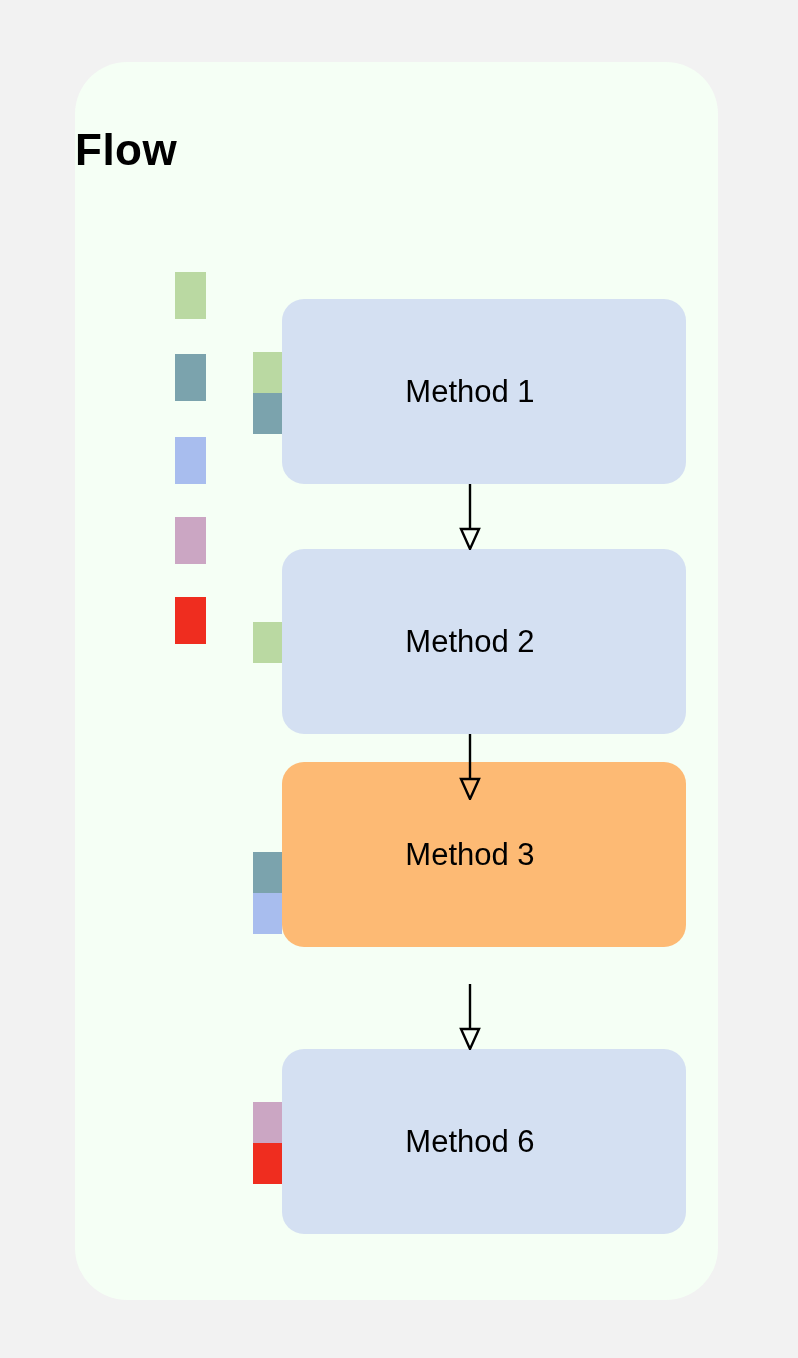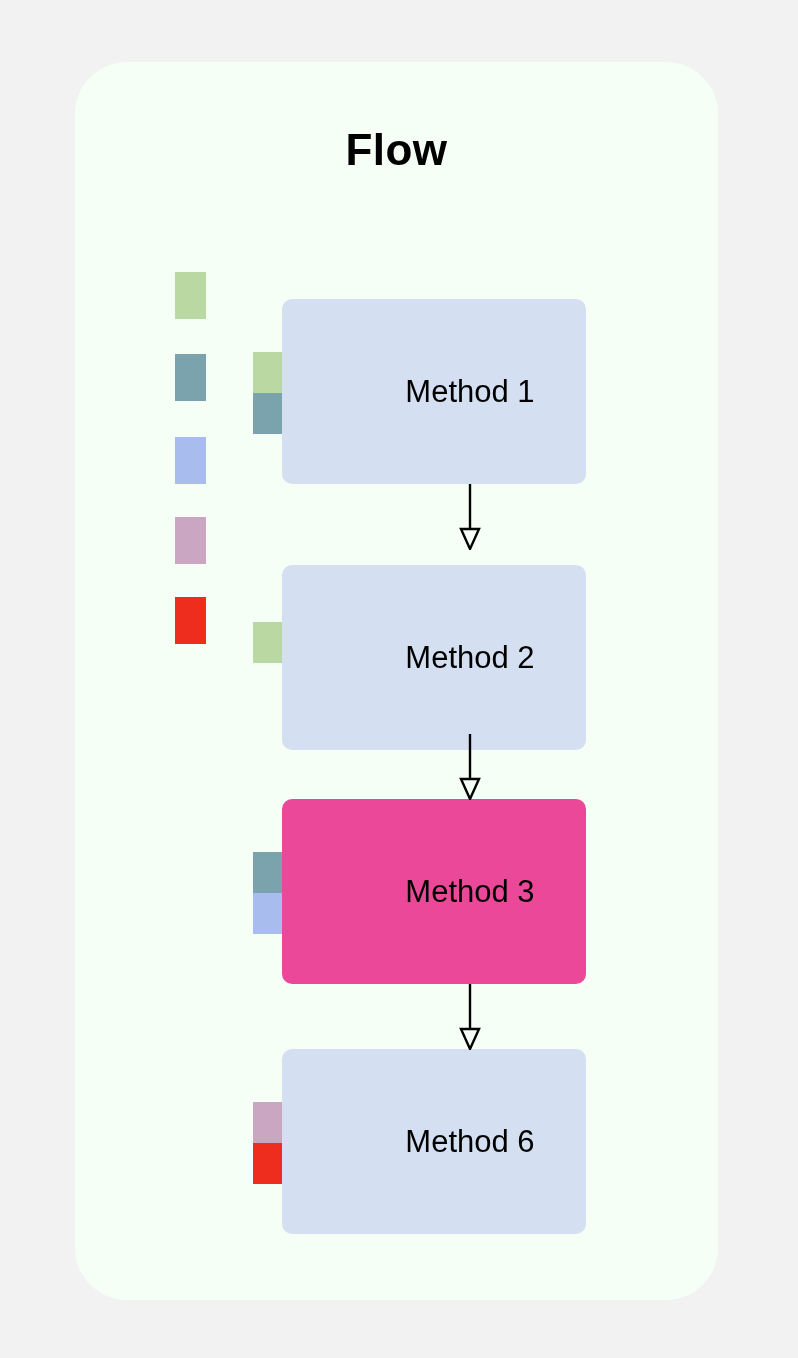--- a/index.html
+++ b/index.html
@@ -31,45 +31,45 @@
     background: #f5fff5;
     border-radius: 52px;
   }
 
   
   #flow-title {
     position: absolute;
     left: 0;
     top: 62px;
     width: 643px;
-    text-align: center;
     font-size: 44px;
     font-weight: bold;
     color: #000000;
     line-height: 52px;
     letter-spacing: 0.5px;
     white-space: nowrap;
   }
 
   
   .legend-swatch {
     position: absolute;
     left: 100px;
     width: 31px;
     height: 47px;
   }
 
   
   .node {
     position: absolute;
     left: 207px;
-    width: 304px;
+    width: 376px;
     height: 185px;
     background: #d4e0f2;
-    border-radius: 10px;
+    border-radius: 22px;
+    padding-left: 28px;
   }
   .node-label {
     position: absolute;
     left: 0;
     top: 0;
     width: 376px;
     height: 185px;
     display: flex;
     align-items: center;
     justify-content: center;
@@ -111,26 +111,26 @@
         <div class="legend-swatch" title="#ef2d1f" style="top: 535px; background: rgb(239, 45, 31);"></div>
       </div>
 
     <div id="flow-layer">
         <div class="node-strip" style="top: 290px; background: rgb(186, 217, 162);"></div>
         <div class="node-strip" style="top: 331px; background: rgb(123, 163, 173);"></div>
         <div class="node" style="top: 237px; background: rgb(212, 224, 242);">
           <div class="node-label">Method 1</div>
         </div>
         <div class="node-strip" style="top: 560px; background: rgb(186, 217, 162);"></div>
-        <div class="node" style="top: 487px; background: rgb(212, 224, 242); margin-top: 16px;">
+        <div class="node" style="top: 487px; background: rgb(212, 224, 242);">
           <div class="node-label">Method 2</div>
         </div>
         <div class="node-strip" style="top: 790px; background: rgb(123, 163, 173);"></div>
         <div class="node-strip" style="top: 831px; background: rgb(168, 189, 238);"></div>
-        <div class="node" style="top: 737px; background: #ec4899;">
+        <div class="node" style="top: 700px; background: #fdba74;">
           <div class="node-label">Method 3</div>
         </div>
         <div class="node-strip" style="top: 1040px; background: rgb(203, 166, 195);"></div>
         <div class="node-strip" style="top: 1081px; background: rgb(239, 45, 31);"></div>
         <div class="node" style="top: 987px; background: rgb(212, 224, 242);">
           <div class="node-label">Method 6</div>
         </div>
         <div class="connector" style="top: 422px;"><svg width="66" height="66" viewBox="0 0 66 66">
             <line x1="33" y1="0" x2="33" y2="46" stroke="#000000" stroke-width="2.4"></line>
             <path d="M 24 45 L 42 45 L 33 65 Z" fill="none" stroke="#000000" stroke-width="2.4" stroke-linejoin="miter"></path>

